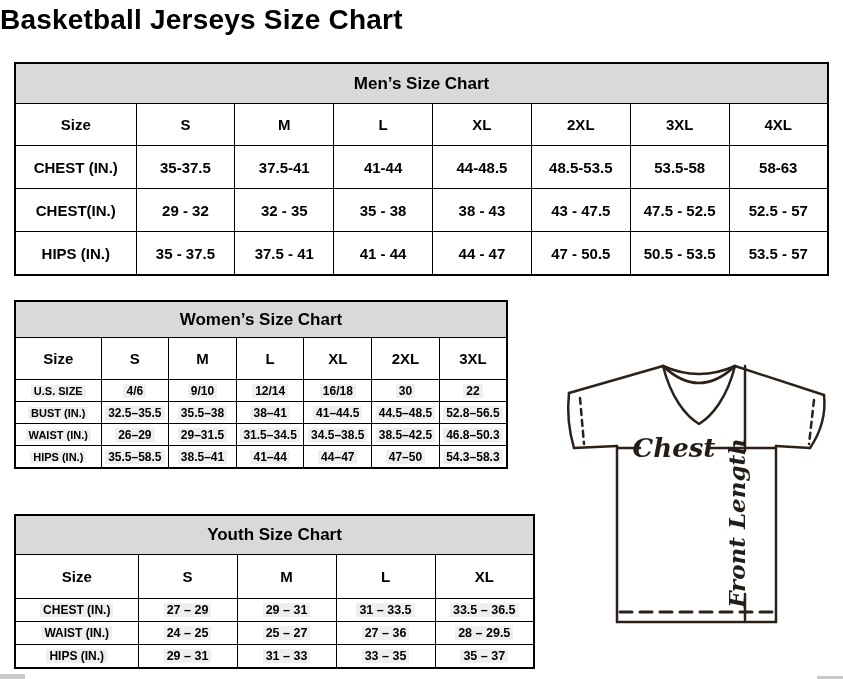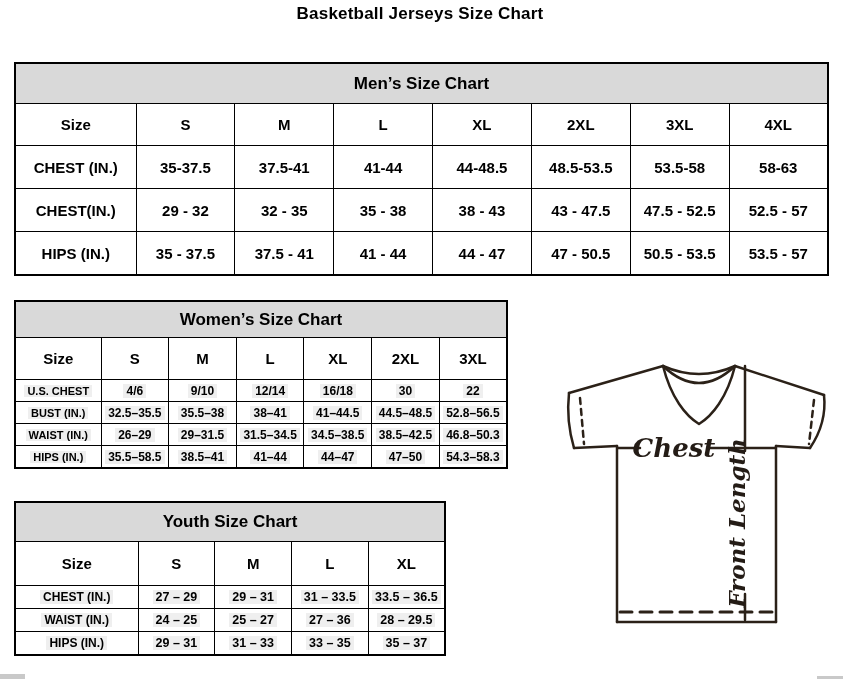--- a/index.html
+++ b/index.html
@@ -1,37 +1,37 @@
 <!DOCTYPE html>
 <html><head>
 <meta charset="utf-8">
 <style>
   html,body{margin:0;padding:0;background:#fff;}
   body{width:843px;height:679px;position:relative;overflow:hidden;
        font-family:"Liberation Sans",sans-serif;color:#000;}
-  .page-title{position:absolute;left:0;top:4px;width:812px;text-align:center;
-       font-size:17px;font-weight:bold;letter-spacing:.2px;padding-left:14px;}
+  .page-title{position:absolute;left:0;top:4px;width:812px;text-align:left;
+       font-size:28px;font-weight:bold;letter-spacing:.2px;}
   table{border-collapse:collapse;table-layout:fixed;position:absolute;
         border:2px solid #000;background:#fff;padding-left:8px;}
   th,td{border:1px solid #000;text-align:center;vertical-align:middle;
         font-weight:bold;padding:0;overflow:hidden;white-space:nowrap;}
   .title-row th{background:#d9d9d9;font-size:17px;}
   
   .mens{left:14px;top:62px;width:815px;}
   .mens .title-row th{height:39px;}
   .mens .cols-row th{height:41px;font-size:15px;}
   .mens .data-row th,.mens .data-row td{height:42px;font-size:15px;}
   
   .womens{left:14px;top:300px;width:494px;}
   .womens .title-row th{height:35px;}
   .womens .cols-row th{height:41px;font-size:15px;}
   .womens .data-row th{height:21px;font-size:11px;}
   .womens .data-row td{height:21px;font-size:12px;}
   
-  .youth{left:14px;top:501px;width:432px;}
+  .youth{left:14px;top:514px;width:521px;}
   .youth .title-row th{height:38px;}
   .youth .cols-row th{height:43px;font-size:15px;}
   .youth .data-row th{height:22px;font-size:12px;}
   .youth .data-row td{height:22px;font-size:12.5px;}
   
   .compact .hl{background:#efefef;padding:0 3px;}
   .jersey{position:absolute;left:556px;top:358px;width:278px;height:272px;}
   .jersey text{font-family:"DejaVu Serif",serif;font-style:italic;
        font-weight:bold;fill:#241c16;}
   .sb{position:absolute;background:#c9c9c9;}
@@ -118,21 +118,21 @@
       <tr class="cols-row">
         <th>Size</th>
         <th>S</th>
         <th>M</th>
         <th>L</th>
         <th>XL</th>
         <th>2XL</th>
         <th>3XL</th>
       </tr>
       <tr class="data-row">
-        <th><span class="hl">U.S. CHEST</span></th>
+        <th><span class="hl">U.S. SIZE</span></th>
         <td><span class="hl">4/6</span></td>
         <td><span class="hl">9/10</span></td>
         <td><span class="hl">12/14</span></td>
         <td><span class="hl">16/18</span></td>
         <td><span class="hl">30</span></td>
         <td><span class="hl">22</span></td>
       </tr>
       <tr class="data-row">
         <th><span class="hl">BUST (IN.)</span></th>
         <td><span class="hl">32.5–35.5</span></td>

